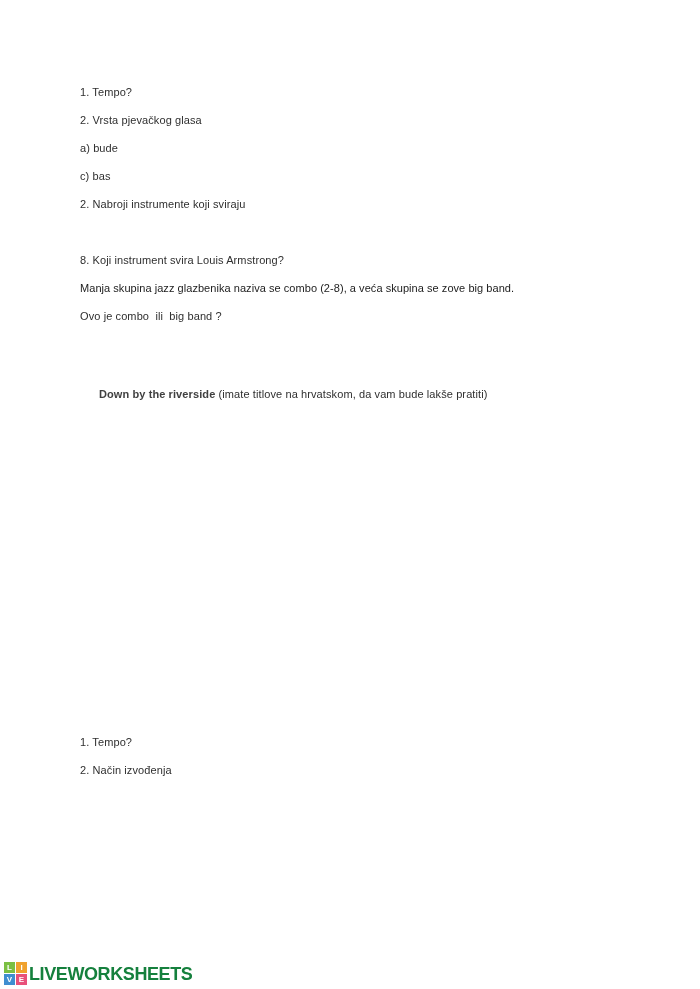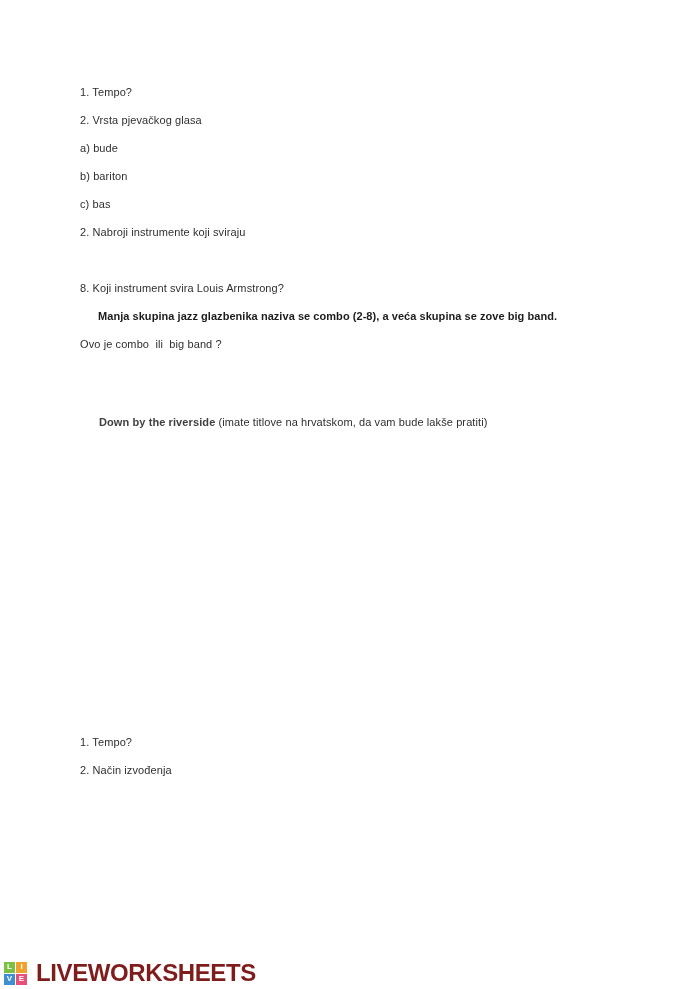--- a/index.html
+++ b/index.html
@@ -32,24 +32,23 @@
 
   .line {
     font-size: 11px;
     line-height: 28px;
     color: #2f2f2f;
     letter-spacing: 0.1px;
     white-space: pre;
   }
 
   .line.bold {
-    font-weight: bold;
+    font-weight: normal;
     color: #1c1c1c;
     letter-spacing: 0.05px;
-    margin-left: 18px;
   }
 
   .line .bold-seg {
     font-weight: bold;
     color: #404040;
   }
 
   .spacer-sm { height: 28px; }
   .spacer-md { height: 22px; }
 
@@ -90,43 +89,42 @@
     font-family: "Liberation Sans", sans-serif;
     line-height: 1;
   }
 
   .tile-l { background: #7bbf43; }
   .tile-i { background: #f0a22e; }
   .tile-v { background: #3f8ed0; }
   .tile-e { background: #e8507a; }
 
   .logo-word {
-    font-size: 24px;
+    font-size: 18px;
     font-weight: bold;
     letter-spacing: -0.4px;
-    color: #7f1d1d;
+    color: #15803d;
     font-family: "Liberation Sans", sans-serif;
     line-height: 1;
-    margin-left: 8px;
+    margin-left: 1px;
   }
 </style>
 </head>
 <body>
 
 <div class="page">
 
   <div class="content">
 
     <div class="line">1. Tempo?</div>
 
     <div class="line">2. Vrsta pjevačkog glasa</div>
 
     <div class="line">a) bude</div>
 
-    <div class="line">b) bariton</div>
 
     <div class="line">c) bas</div>
 
     <div class="line">2. Nabroji instrumente koji sviraju</div>
 
     <div class="spacer-sm"></div>
 
     <div class="line">8. Koji instrument svira Louis Armstrong?</div>
 
     <div class="line bold">Manja skupina jazz glazbenika naziva se combo (2-8), a veća skupina se zove big band.</div>

